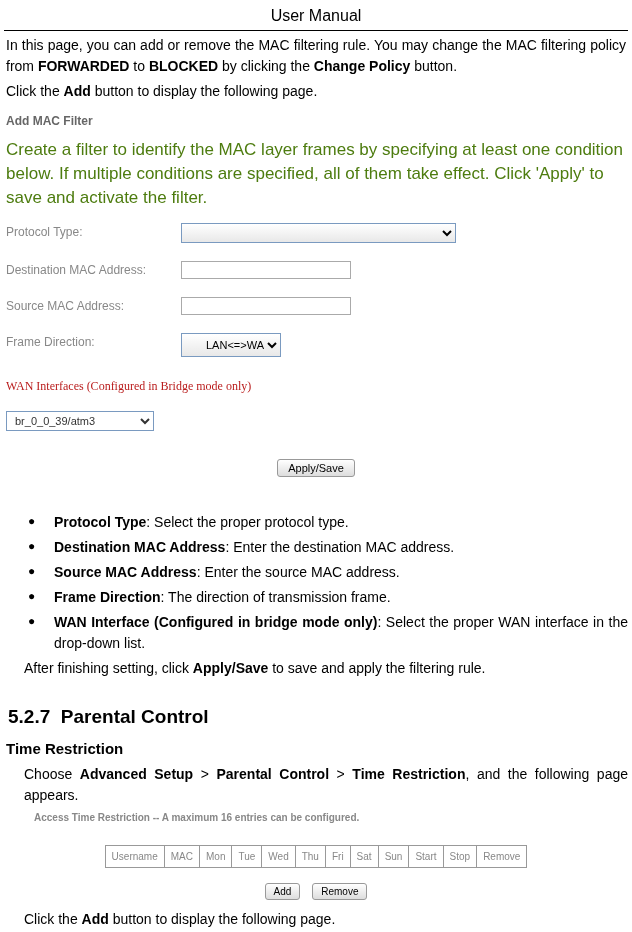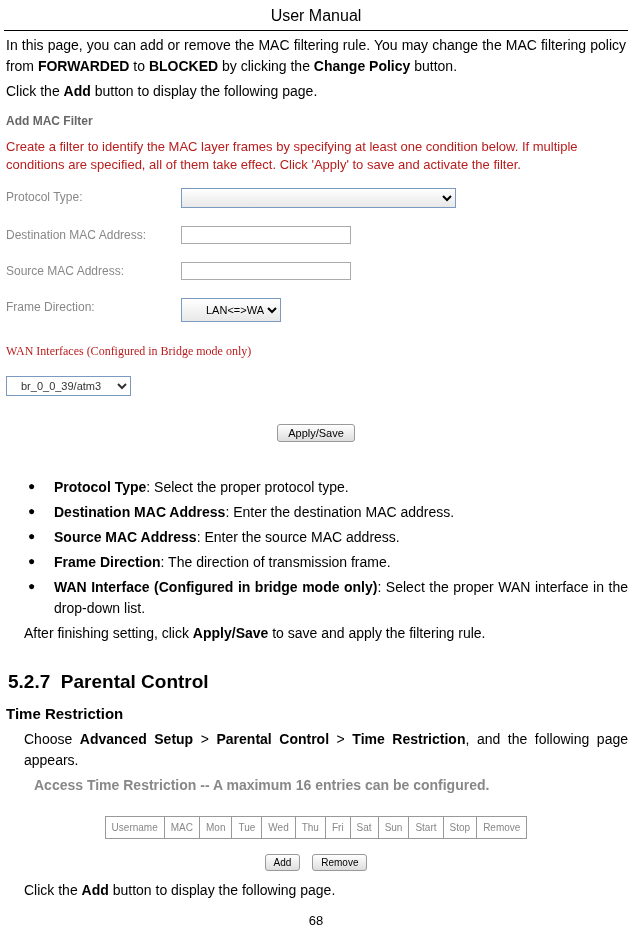--- a/index.html
+++ b/index.html
@@ -40,22 +40,22 @@
       color: #7a7a7a;
       font-size: 12px;
     }
     .form-title {
       font-weight: bold;
       color: #666;
       font-size: 12px;
       margin-bottom: 8px;
     }
     .form-desc {
-      font-size: 13px;
-      color: #b91c1c;
+      font-size: 17px;
+      color: #4d7c0f;
       margin-bottom: 14px;
       line-height: 1.4;
     }
     .form-row {
       display: flex;
       margin-bottom: 18px;
     }
     .form-label {
       width: 175px;
       color: #888;
@@ -84,26 +84,26 @@
       padding-left: 20px;
     }
     .wan-label {
       color: #b91c1c;
       font-size: 12px;
       margin-top: 20px;
       margin-bottom: 16px;
       font-family: Liberation Serif, serif;
     }
     .interface-select {
-      width: 125px;
+      width: 148px;
       height: 20px;
       border: 1px solid #7a9ac0;
       background: white;
       font-size: 11px;
-      padding-left: 10px;
+      padding-left: 4px;
       color: #333;
     }
     .apply-save-row {
       text-align: center;
       margin-top: 28px;
       margin-bottom: 14px;
     }
     .apply-save-btn {
       padding: 2px 10px;
       font-size: 11px;
@@ -148,21 +148,21 @@
       text-align: justify;
       margin-bottom: 4px;
     }
     .table-image {
       text-align: center;
       margin-top: 6px;
       margin-bottom: 8px;
     }
     .restriction-title {
       color: #888;
-      font-size: 14px;
+      font-size: 10px;
       font-weight: bold;
       text-align: left;
       padding-left: 30px;
       margin-bottom: 20px;
     }
     .time-table {
       border-collapse: collapse;
       margin: 0 auto;
       font-size: 10px;
       border-radius: 11px;

